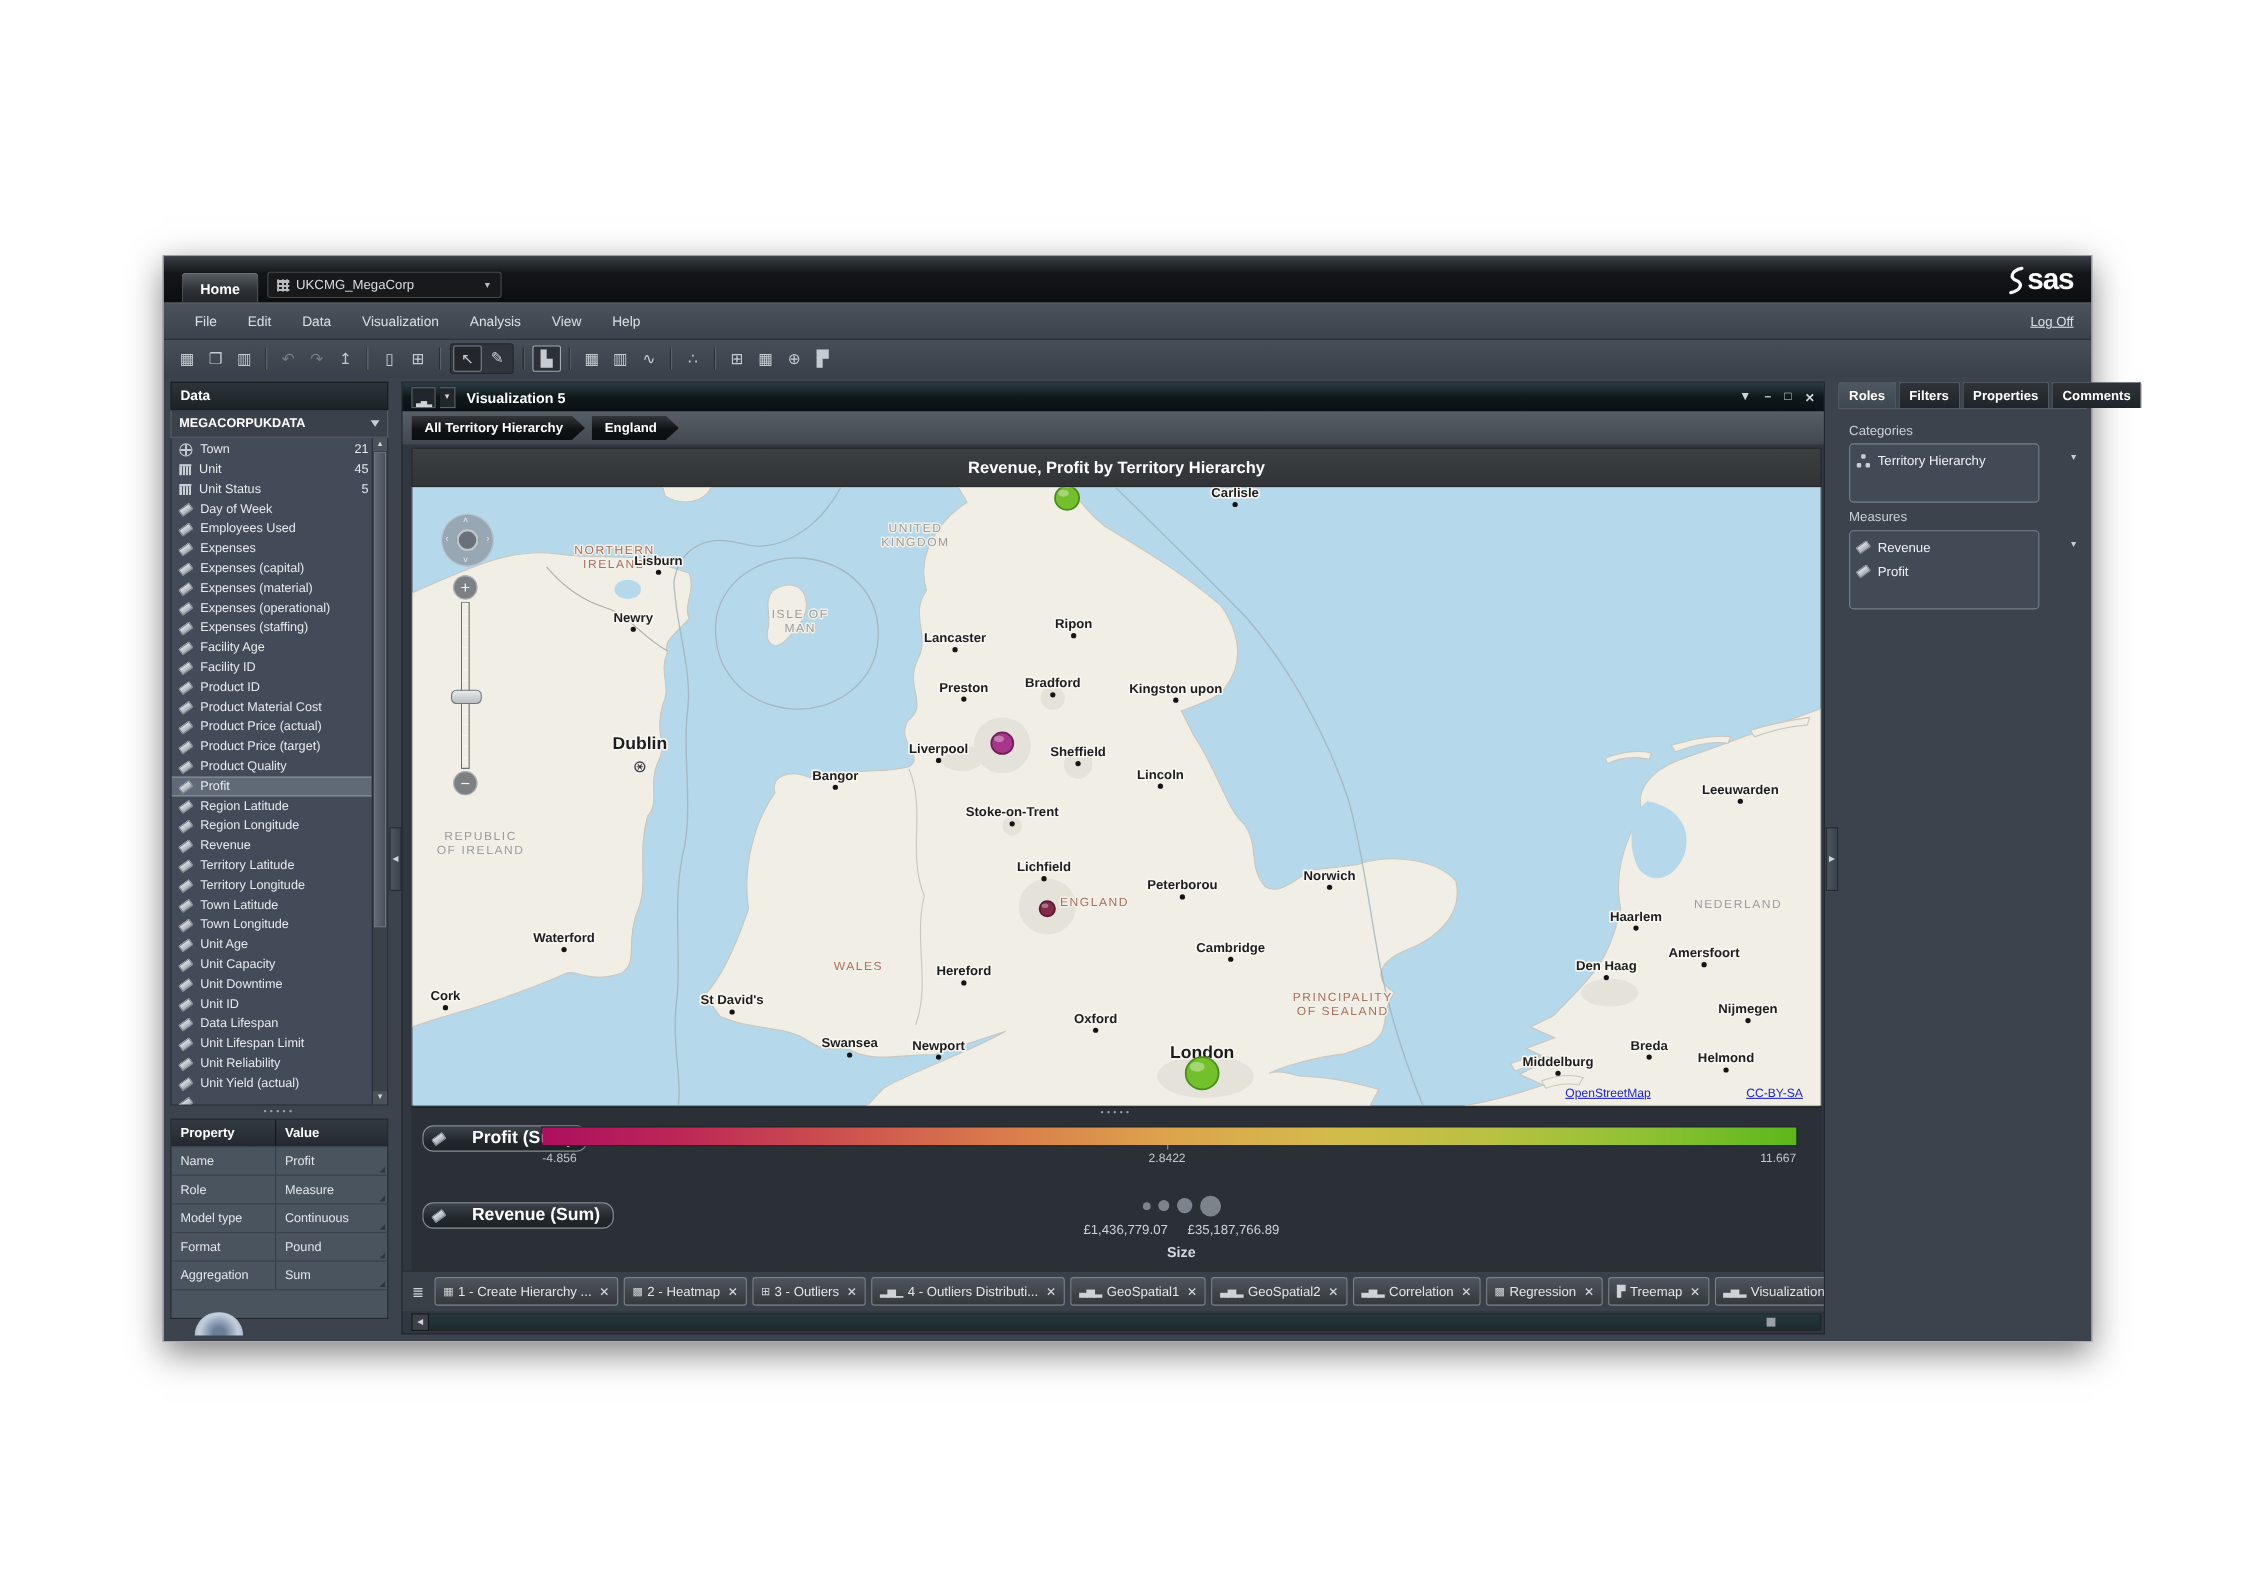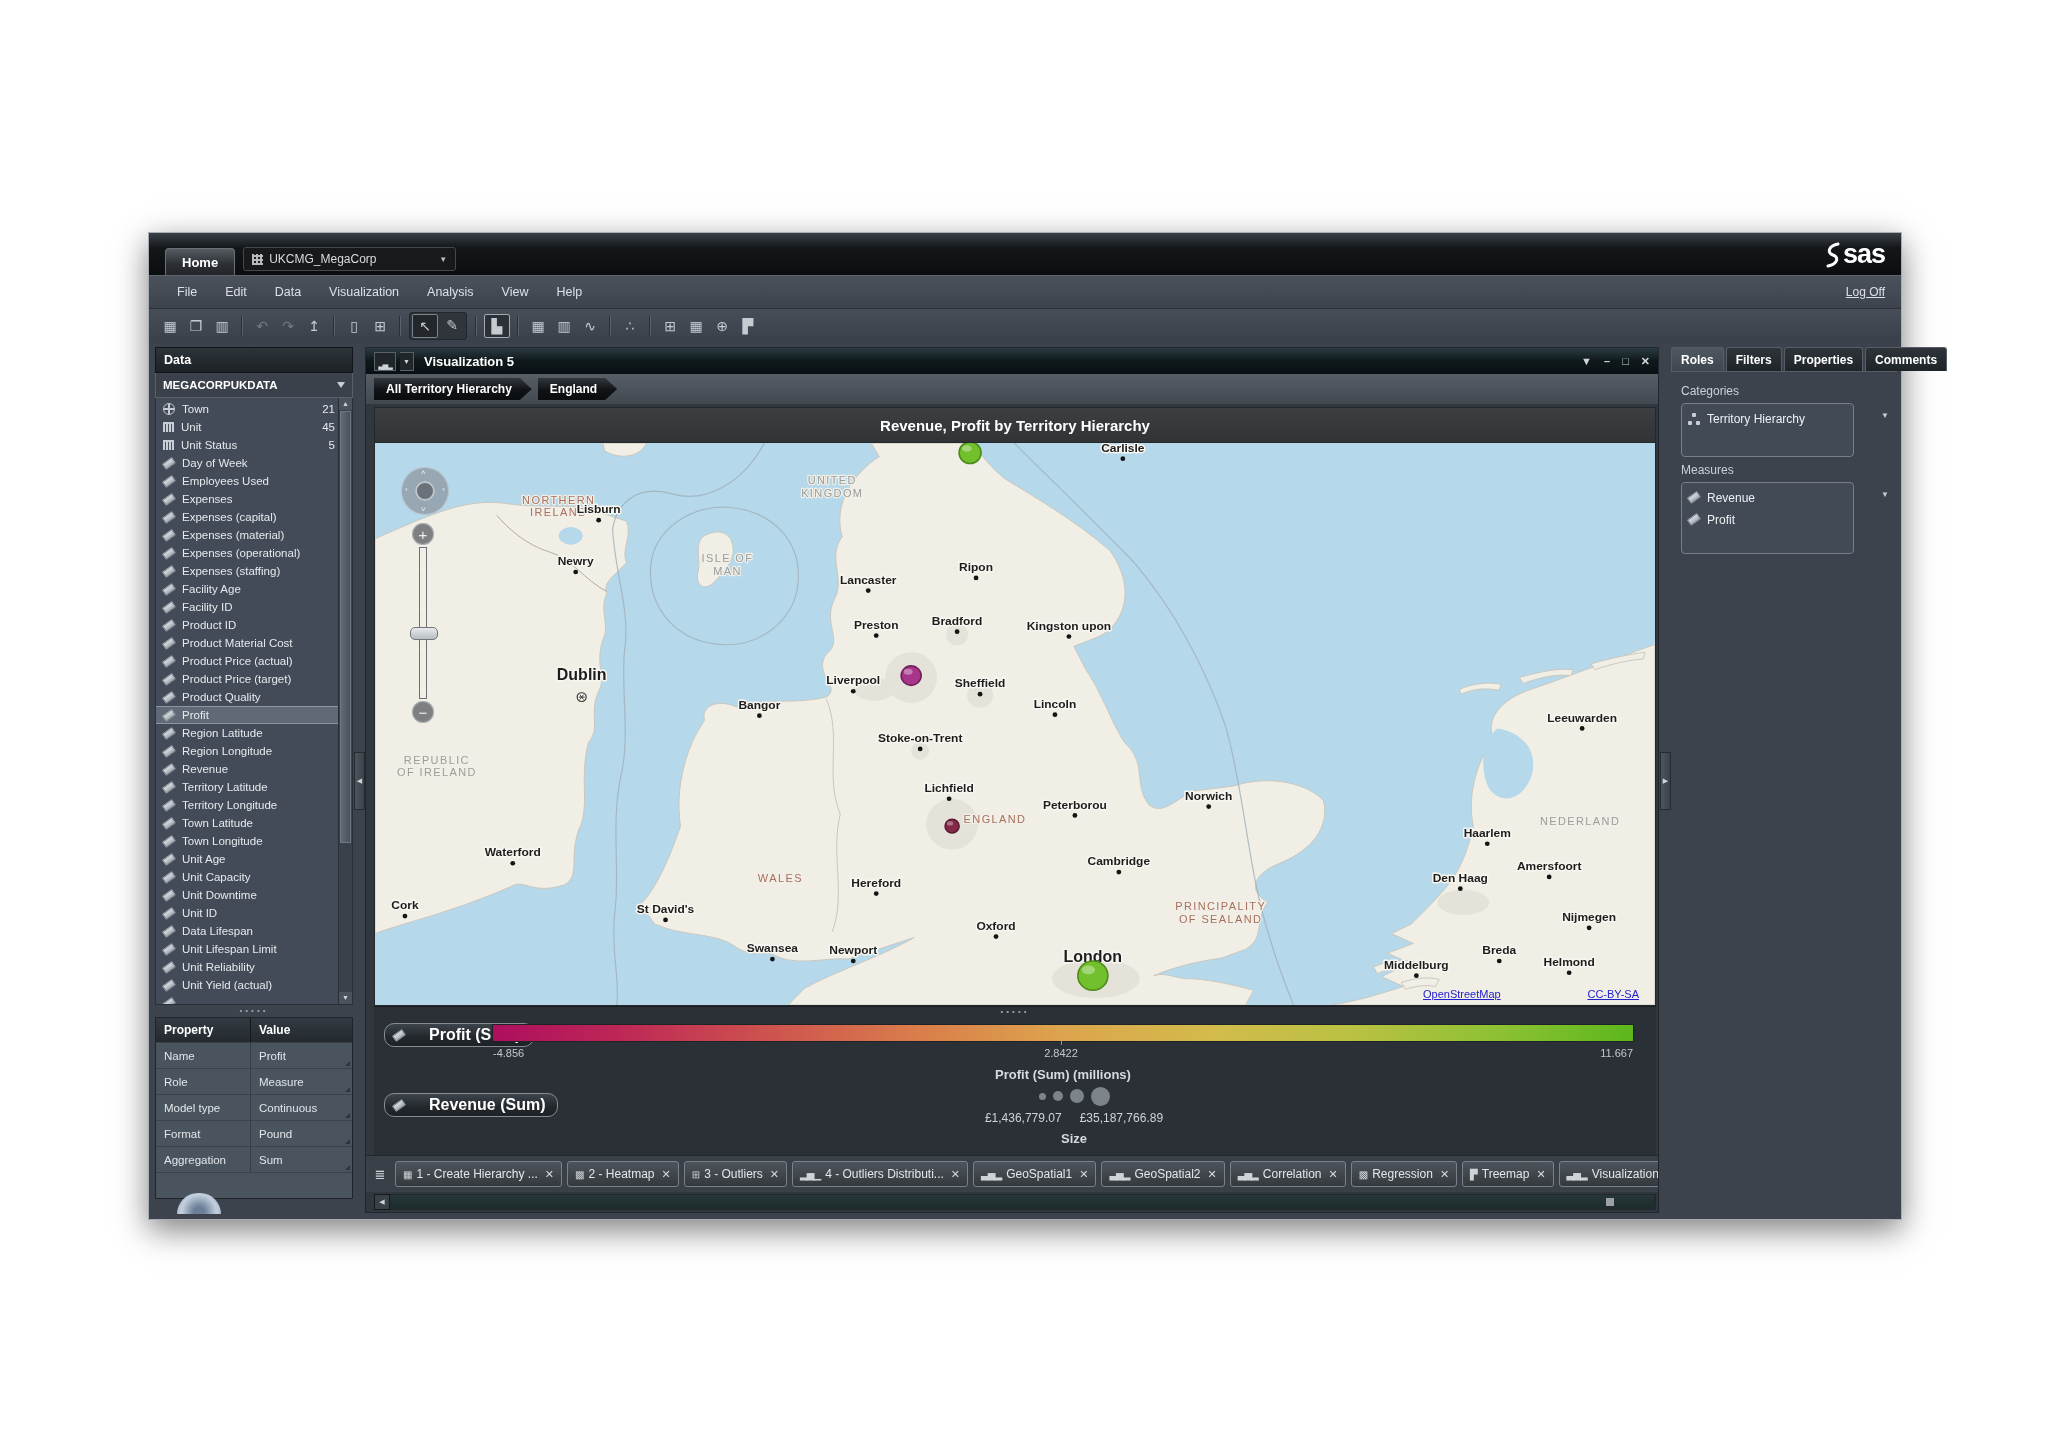--- a/index.html
+++ b/index.html
@@ -658,21 +658,20 @@
           <div class="lg-dots">•••••</div>
           <div class="legend-btn btn-profit">
             <span class="fi fi-measure"></span>
             <span>Profit (Sum)</span>
           </div>
           <div class="lg-grad"></div>
           <div class="lg-tick" style="left:687px"></div>
           <div class="lg-min">-4.856</div>
           <div class="lg-mid" style="left:687px">2.8422</div>
           <div class="lg-max">11.667</div>
-          <div class="lg-label">Profit (Sum)  (millions)</div>
           <div class="legend-btn btn-revenue">
             <span class="fi fi-measure"></span>
             <span>Revenue (Sum)</span>
           </div>
           <div class="lg-size">
             <div class="lg-circles">
               <b class="c1"></b>
                 <b class="c2"></b>
                 <b class="c3"></b>
                 <b class="c4"></b>

